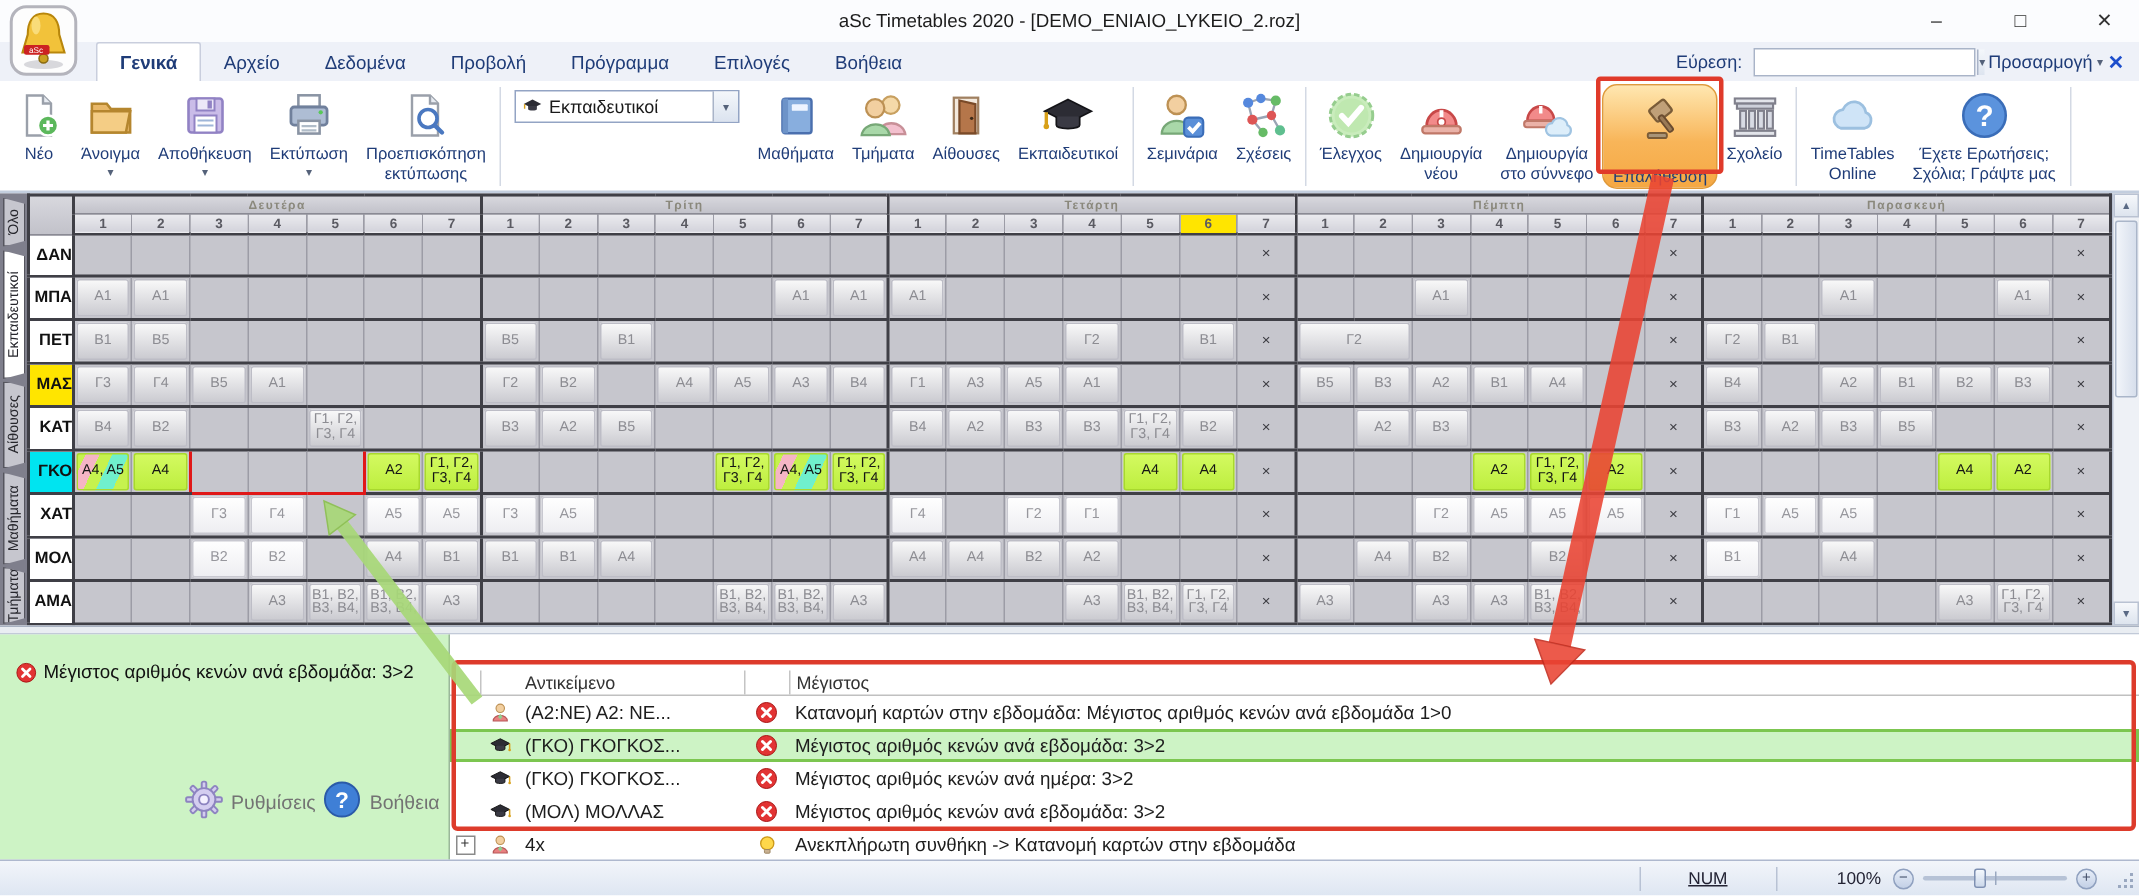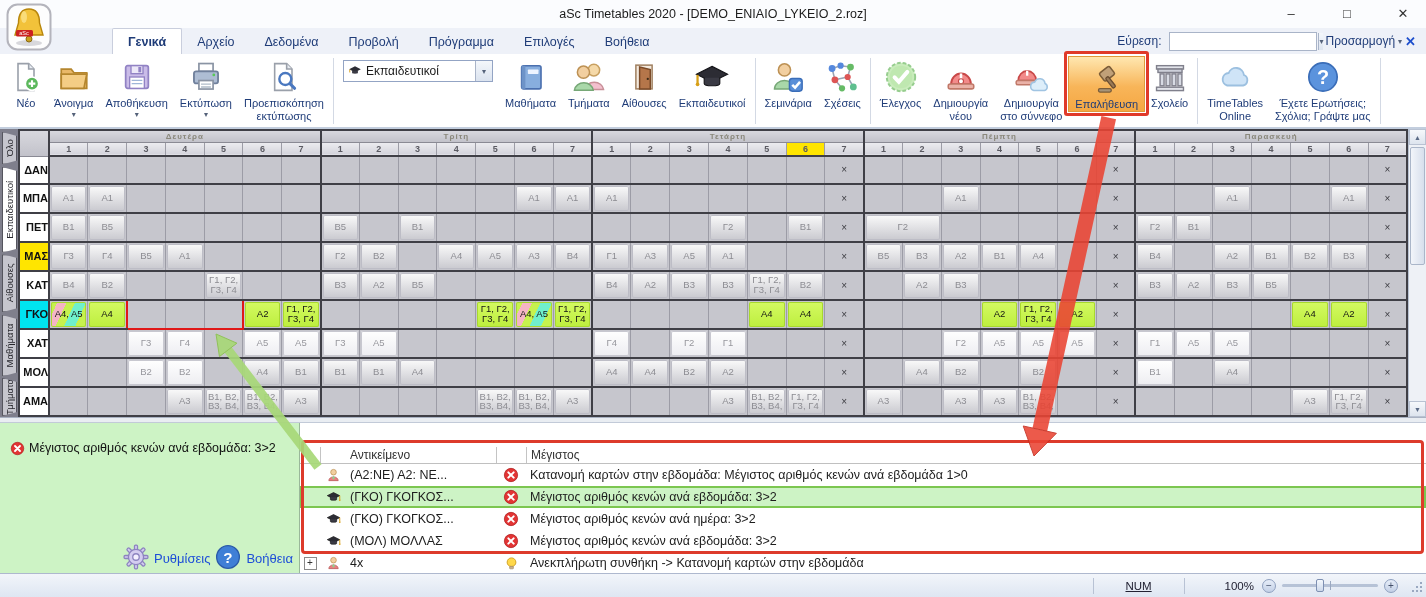--- a/index.html
+++ b/index.html
@@ -7,21 +7,21 @@
   body { position:relative; font-family:"Liberation Sans",sans-serif; background:#fff; }
 
   
   .titlebar { position:absolute; left:0; top:0; width:1426px; height:28px; background:#fbfcfe; }
   .titlebar .title { position:absolute; left:0; right:0; top:7px; text-align:center; font-size:12.5px; color:#1c1c1c; }
   .winbtns { position:absolute; right:8px; top:2px; display:flex; gap:26px; }
   .winbtn { width:30px; height:22px; display:flex; align-items:center; justify-content:center; font-size:13px; color:#333; cursor:default; }
 
   
   .menubar { position:absolute; left:0; top:28px; width:1426px; height:26px; background:#eef1f8; display:flex; align-items:flex-end; }
-  .menutabs { display:flex; margin-left:112px; height:100%; align-items:stretch; }
+  .menutabs { display:flex; margin-left:64px; height:100%; align-items:stretch; }
   .mtab { padding:5px 15px 4px; font-size:12.5px; color:#1f3c78; display:flex; align-items:center; }
   .mtab.active { background:#fff; border:1px solid #c9cedd; border-bottom:none; border-radius:2px 2px 0 0; font-weight:bold; }
   .menuright { margin-left:auto; display:flex; align-items:center; gap:8px; padding-right:10px; height:100%; }
   .menuright .lab { font-size:12px; color:#1f3c78; }
   .searchbox { width:148px; height:19px; background:#fff; border:1px solid #a9b4c8; display:flex; }
   .searchbox input { flex:1; border:none; outline:none; font-size:11px; padding:0 3px; background:transparent; }
   .searchbox .ddb { width:16px; background:linear-gradient(#f4f7fb,#dde4ef); border-left:1px solid #a9b4c8; font-size:8px; color:#55627a; display:flex; align-items:center; justify-content:center; }
   .customize { font-size:12px; color:#1f3c78; display:flex; align-items:center; gap:3px; }
   .blue-x { color:#1d4ecc; font-weight:bold; font-size:13px; }
 
@@ -33,21 +33,21 @@
   .tbtn { display:flex; flex-direction:column; align-items:center; padding:2px 6px 0; cursor:default; }
   .tbtn .ticon { height:38px; display:flex; align-items:center; justify-content:center; }
   .tbtn .lbl { font-size:11px; color:#1f3c78; text-align:center; line-height:1.15; white-space:pre-line; margin-top:1px; }
   .tbtn .dd { font-size:8px; color:#55627a; line-height:1; margin-top:1px; }
   .tsep { width:1px; background:#d3d9e4; height:66px; margin:2px 3px 0; }
   .selwrap { display:flex; flex-direction:column; padding:4px 6px 0; width:162px; }
   .selector { width:150px; height:22px; border:1px solid #93a4c4; background:#fff; display:flex; align-items:center; }
   .selector .sic { margin:0 3px; display:flex; }
   .selector .val { flex:1; font-size:12px; color:#1a1a1a; }
   .selector .ddb { width:17px; height:100%; background:linear-gradient(#f4f7fb,#dbe3ef); border-left:1px solid #a9b4c8; font-size:8px; color:#55627a; display:flex; align-items:center; justify-content:center; }
-  .tbtn.hl-orange { background:linear-gradient(#ffe7b0,#f8b559 55%,#f5a843); border:1px solid #e09a3a; border-radius:0; }
+  .tbtn.hl-orange { background:linear-gradient(#ffe7b0,#f8b559 55%,#f5a843); border:1px solid #e09a3a; border-radius:10px;gap:14px; }
   .anno-verify { position:absolute; border:3px solid #e03a2a; border-radius:3px; z-index:40; pointer-events:none; }
 
   
   .gridarea { position:absolute; left:0; top:129px; width:1426px; height:288px; display:flex; background:#c6c6cd; }
   .vtabs { width:18px; background:#7f7f8c; display:flex; flex-direction:column; overflow:hidden; padding-top:2px; }
   .vtab { writing-mode:vertical-rl; transform:rotate(180deg); font-size:9.5px; color:#26262c; background:#c6c6ce; border:1px solid #55555e; margin:1px 1px 1px 2px; display:flex; align-items:center; justify-content:center; clip-path:polygon(0 4px,100% 0,100% 100%,0 calc(100% - 4px)); }
   .vtab.active { background:#fff; }
   .tblwrap { flex:1;border-radius:23px; }
   table.tt { width:100%; height:100%; border-collapse:collapse; table-layout:fixed; border:2px solid #3f3f46; background:#c6c6cd; }
   table.tt td { border-left:1px solid #9c9ca6; border-bottom:2px solid #3f3f46; position:relative; padding:0; }
@@ -74,21 +74,21 @@
   .sthumb { position:absolute; left:1px; right:1px; top:2px; height:118px; background:linear-gradient(90deg,#f2f5fa,#d7dfec); border:1px solid #aab6c9; border-radius:2px; }
 
   
   .splitter { position:absolute; left:0; top:417px; width:1426px; height:6px; background:#e9edf2; border-top:1px solid #a9b2c2; border-bottom:1px solid #c2cad8; }
 
   
   .bottom { position:absolute; left:0; top:423px; width:1426px; height:150px; display:flex; }
   .details { width:300px; background:#cdf3c5; border-right:1px solid #9ab79a; position:relative; padding:8px 10px; }
   .details .dtitle { font-size:13px; font-weight:bold; color:#1a3a8c; }
   .details .derr { display:flex; align-items:flex-start; gap:4px; margin-top:10px; font-size:12.5px; color:#111; }
-  .dctrl { position:absolute; right:6px; bottom:0; display:flex; align-items:center; gap:5px; font-size:13px; color:#1d4ed8; }
+  .dctrl { position:absolute; right:6px; bottom:24px; display:flex; align-items:center; gap:5px; font-size:13px; color:#737373; }
   .list { flex:1; background:#fff; position:relative; overflow:hidden; }
   .lhead { height:17px; display:grid; grid-template-columns:20px 26px 150px 30px 1fr; border-bottom:1px solid #c0c0c0; font-size:12px; color:#333;margin-top:24px; }
   .lhead > div { display:flex; align-items:center; padding-left:4px; }
   .lhead .hsep { border-left:1px solid #c4c4c4; }
   .lrow { height:22px; display:grid; grid-template-columns:20px 26px 150px 30px 1fr; align-items:center; font-size:12.5px; color:#1d1d1d; background:#fff; }
   .lrow.hl { background:#cdf3c5; box-shadow:inset 0 0 0 2px #7cc650; }
   .lrow .ic { display:flex; align-items:center; justify-content:center; }
   .lrow .obj, .lrow .desc { white-space:nowrap; overflow:hidden; padding-left:4px; }
   .anno-list { position:absolute; left:1px; right:2px; top:17px; height:114px; border:3px solid #dd3b2b; border-radius:4px; pointer-events:none; z-index:30; }
   .plusbox { width:13px; height:13px; background:#fff; border:1px solid #8a8a8a; display:flex; align-items:center; justify-content:center; font-size:10px; color:#333; line-height:1; }

